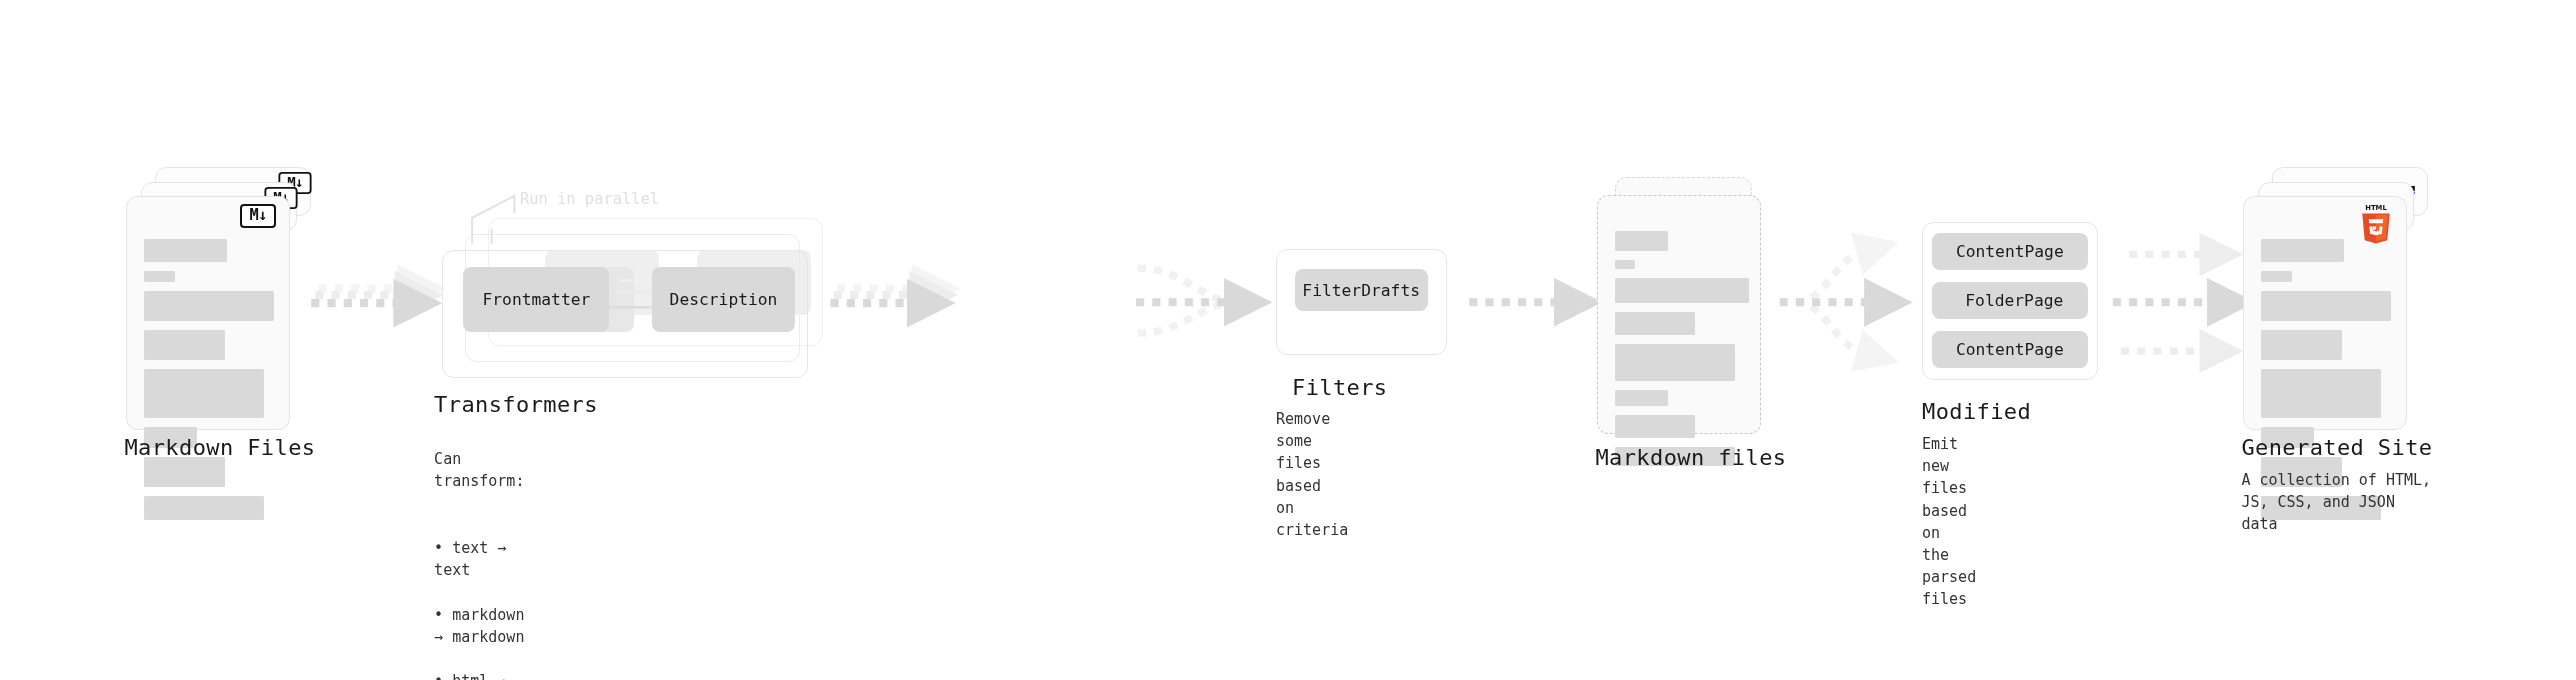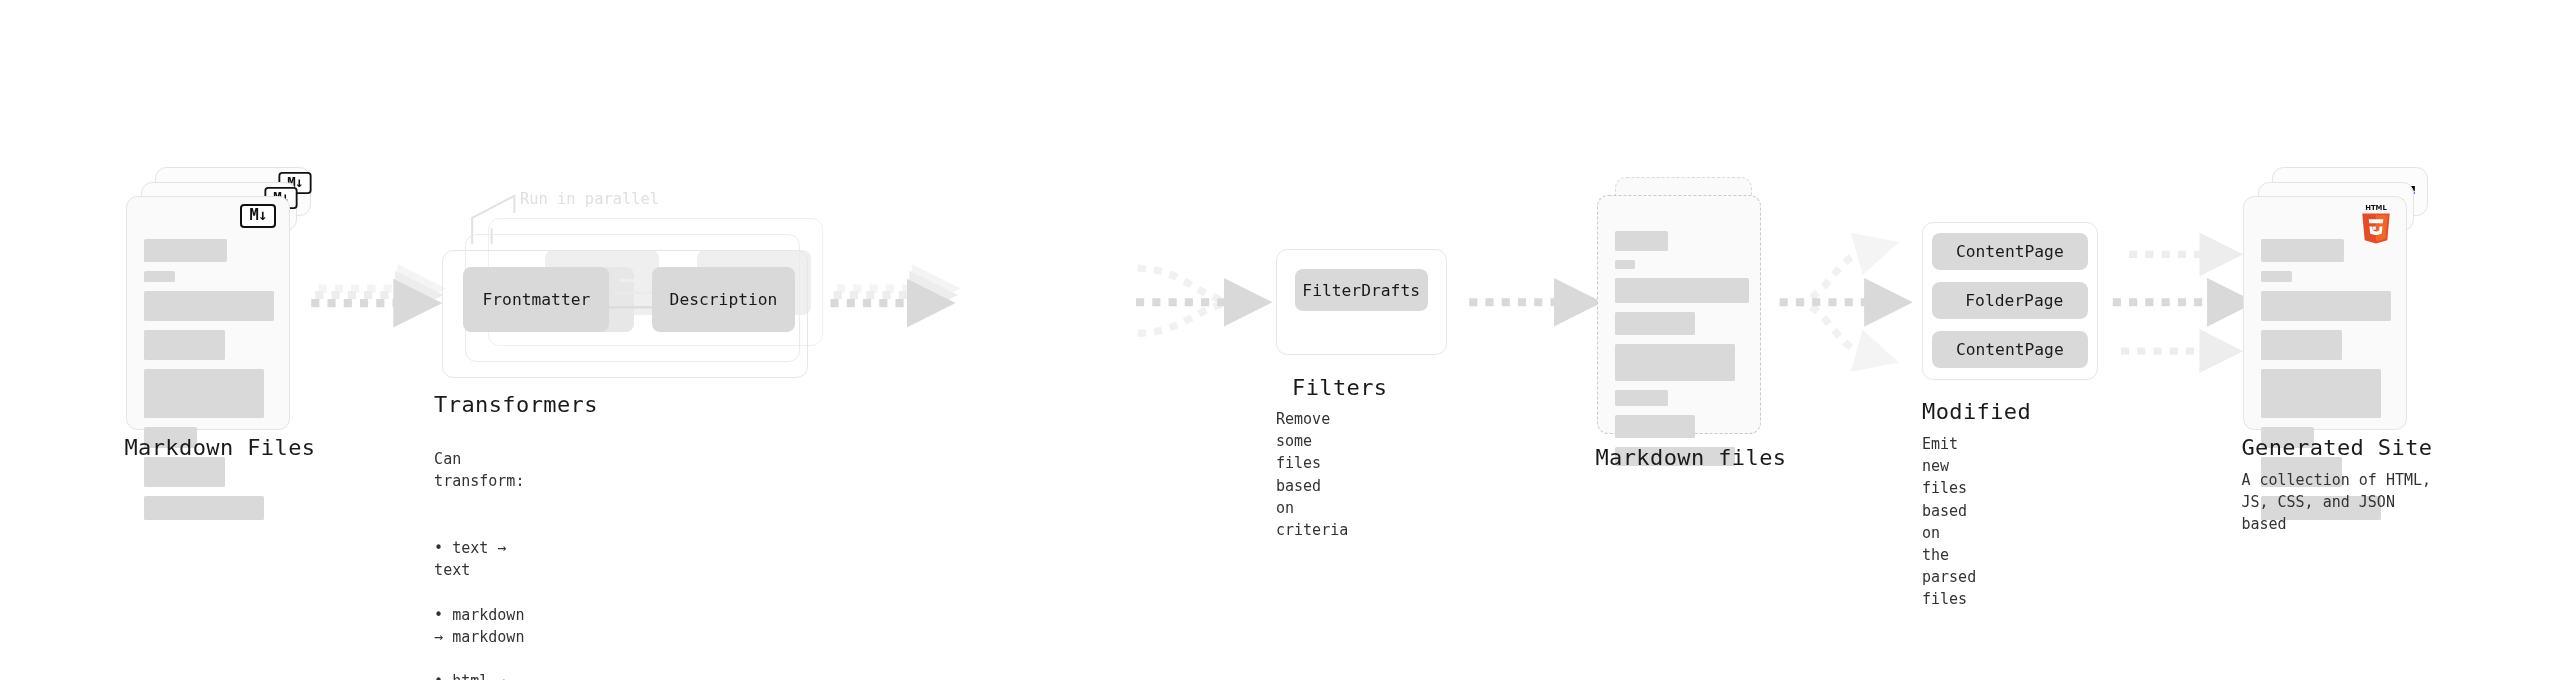--- a/index.html
+++ b/index.html
@@ -302,17 +302,17 @@
         <div class="bar" style="width:130px;height:30px;"></div>
         <div class="bar" style="width:81px;height:30px;"></div>
         <div class="bar" style="width:120px;height:49px;"></div>
         <div class="bar" style="width:53px;height:21px;"></div>
         <div class="bar" style="width:81px;height:30px;"></div>
         <div class="bar" style="width:120px;height:24.4px;"></div>
       </div>
     </div>
     <div class="cap-title" style="left:-1.6px; top:268px;">Generated Site</div>
     <div class="cap-sub" style="left:-1.6px; top:302px;">A collection of HTML,
-JS, CSS, and JSON based</div>
+JS, CSS, and JSON data</div>
   </div>
 
 </div>
 
 
 </body></html>

